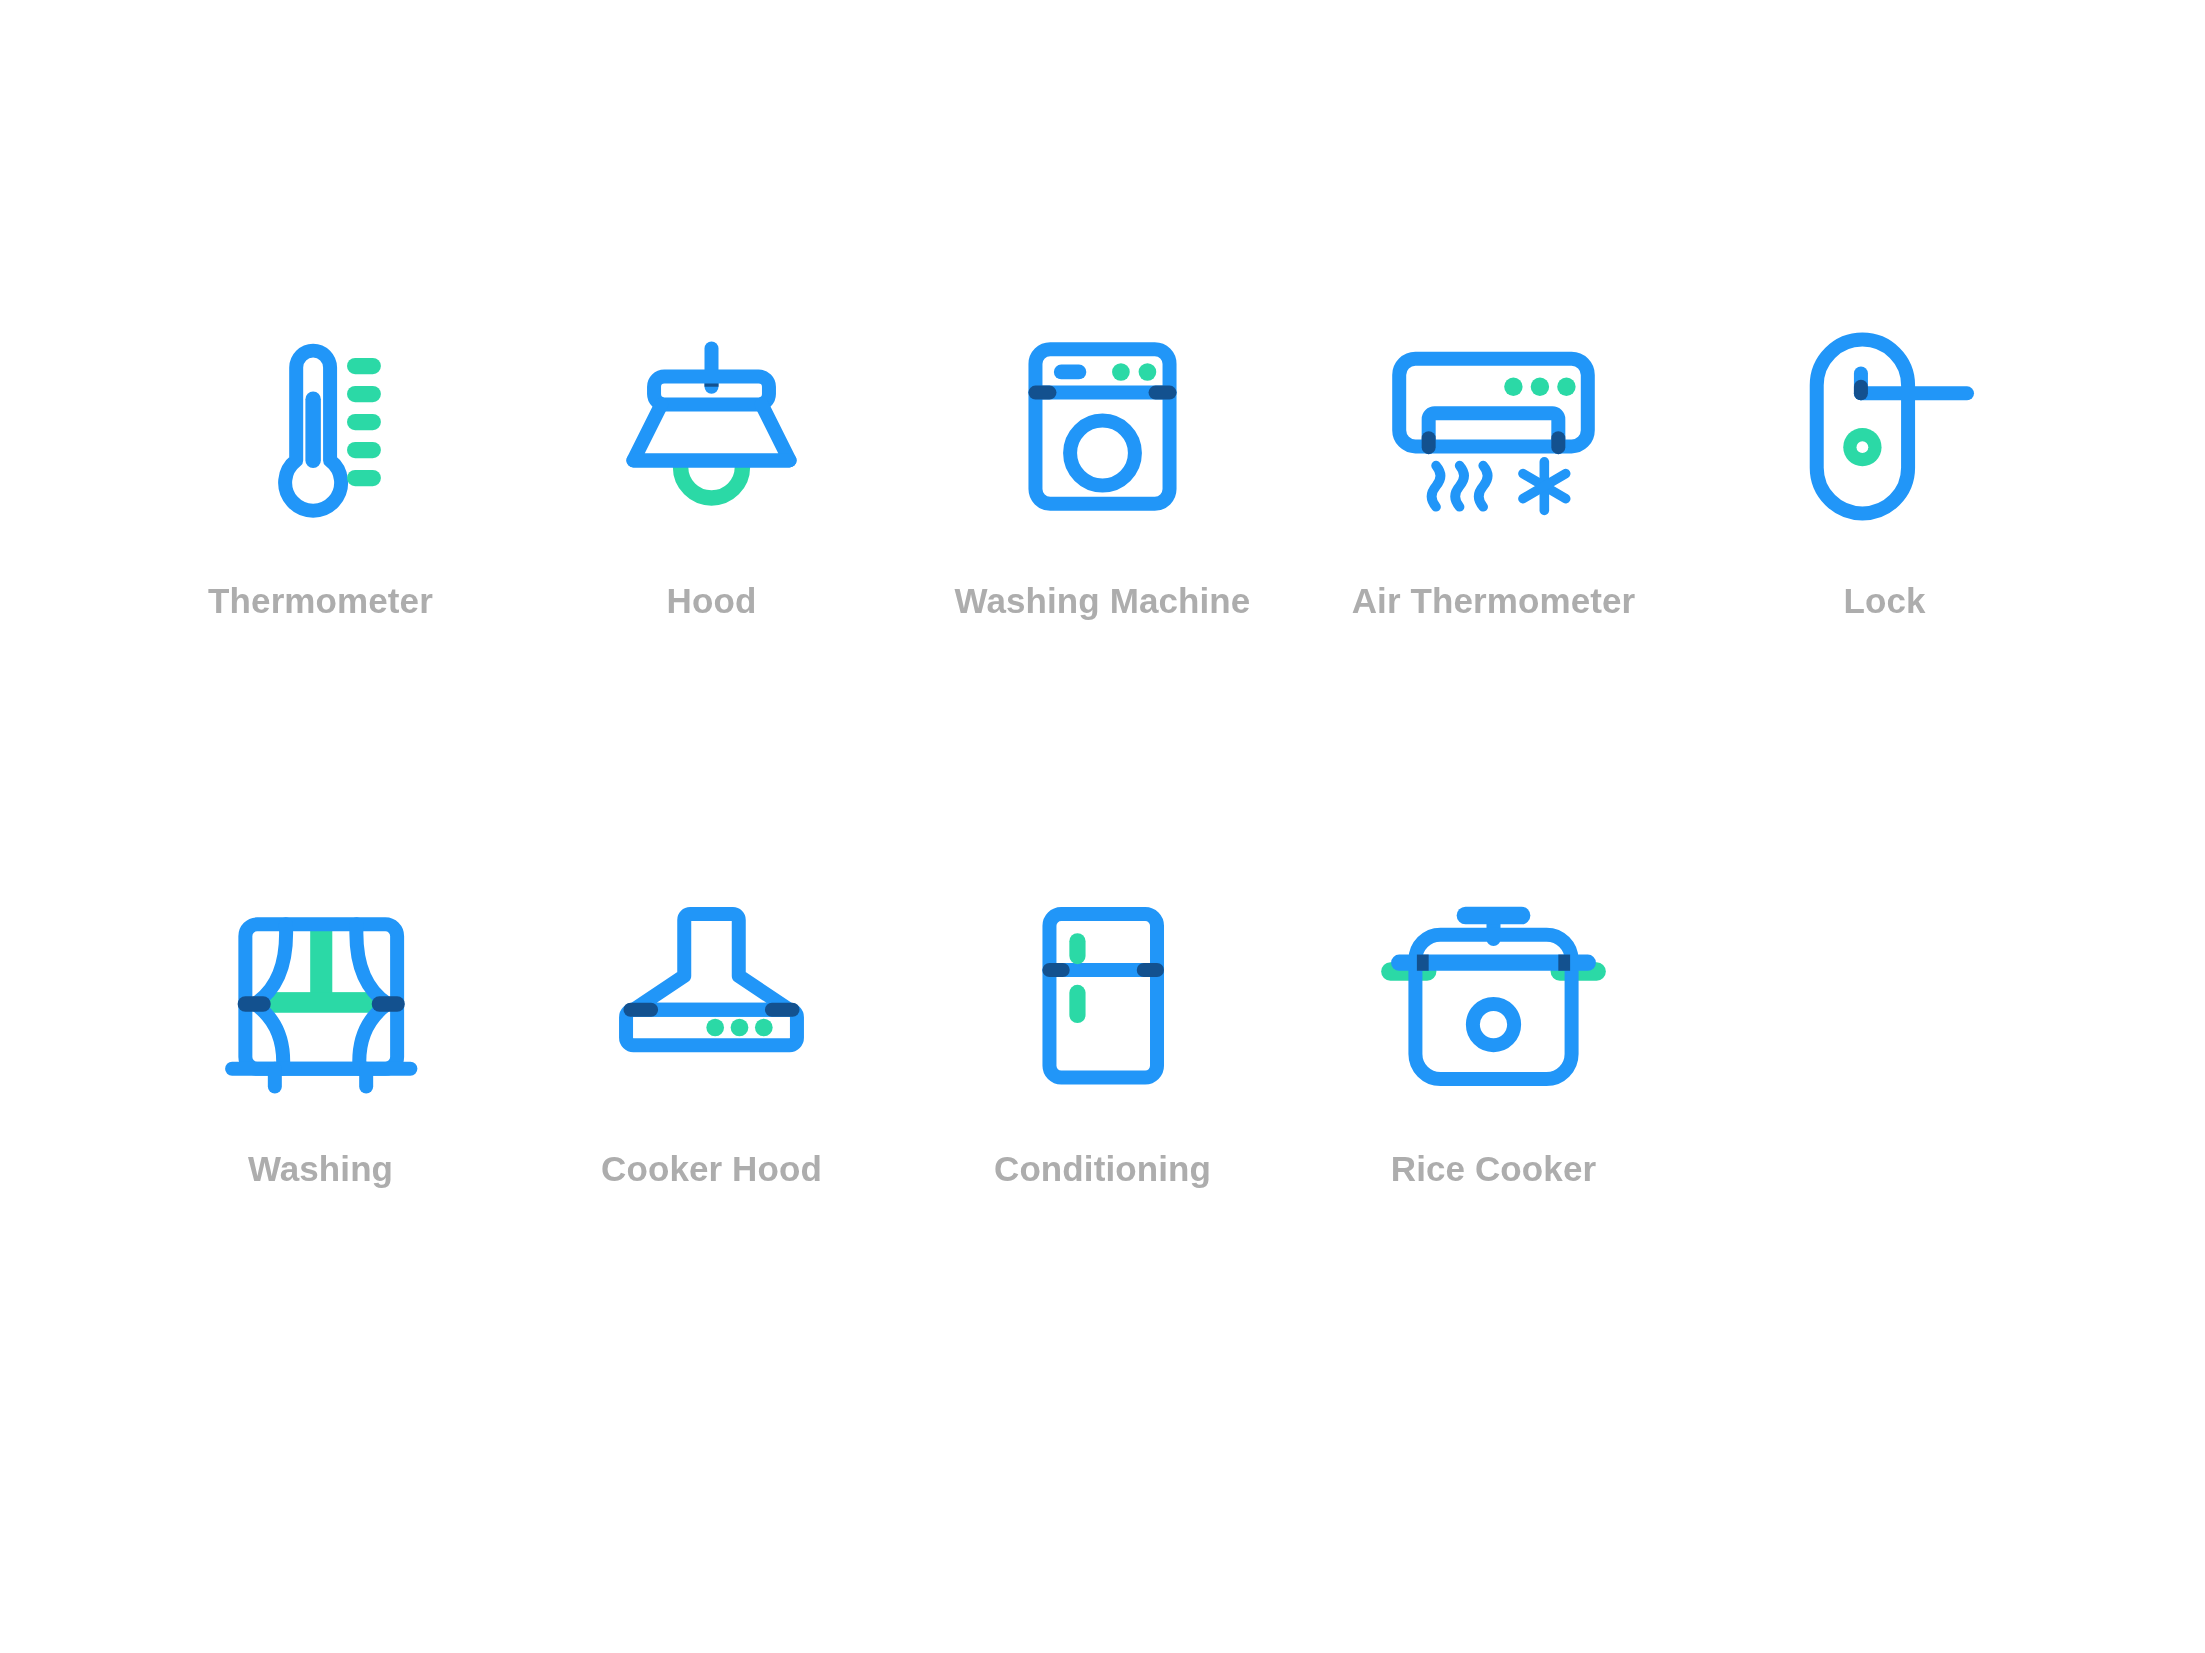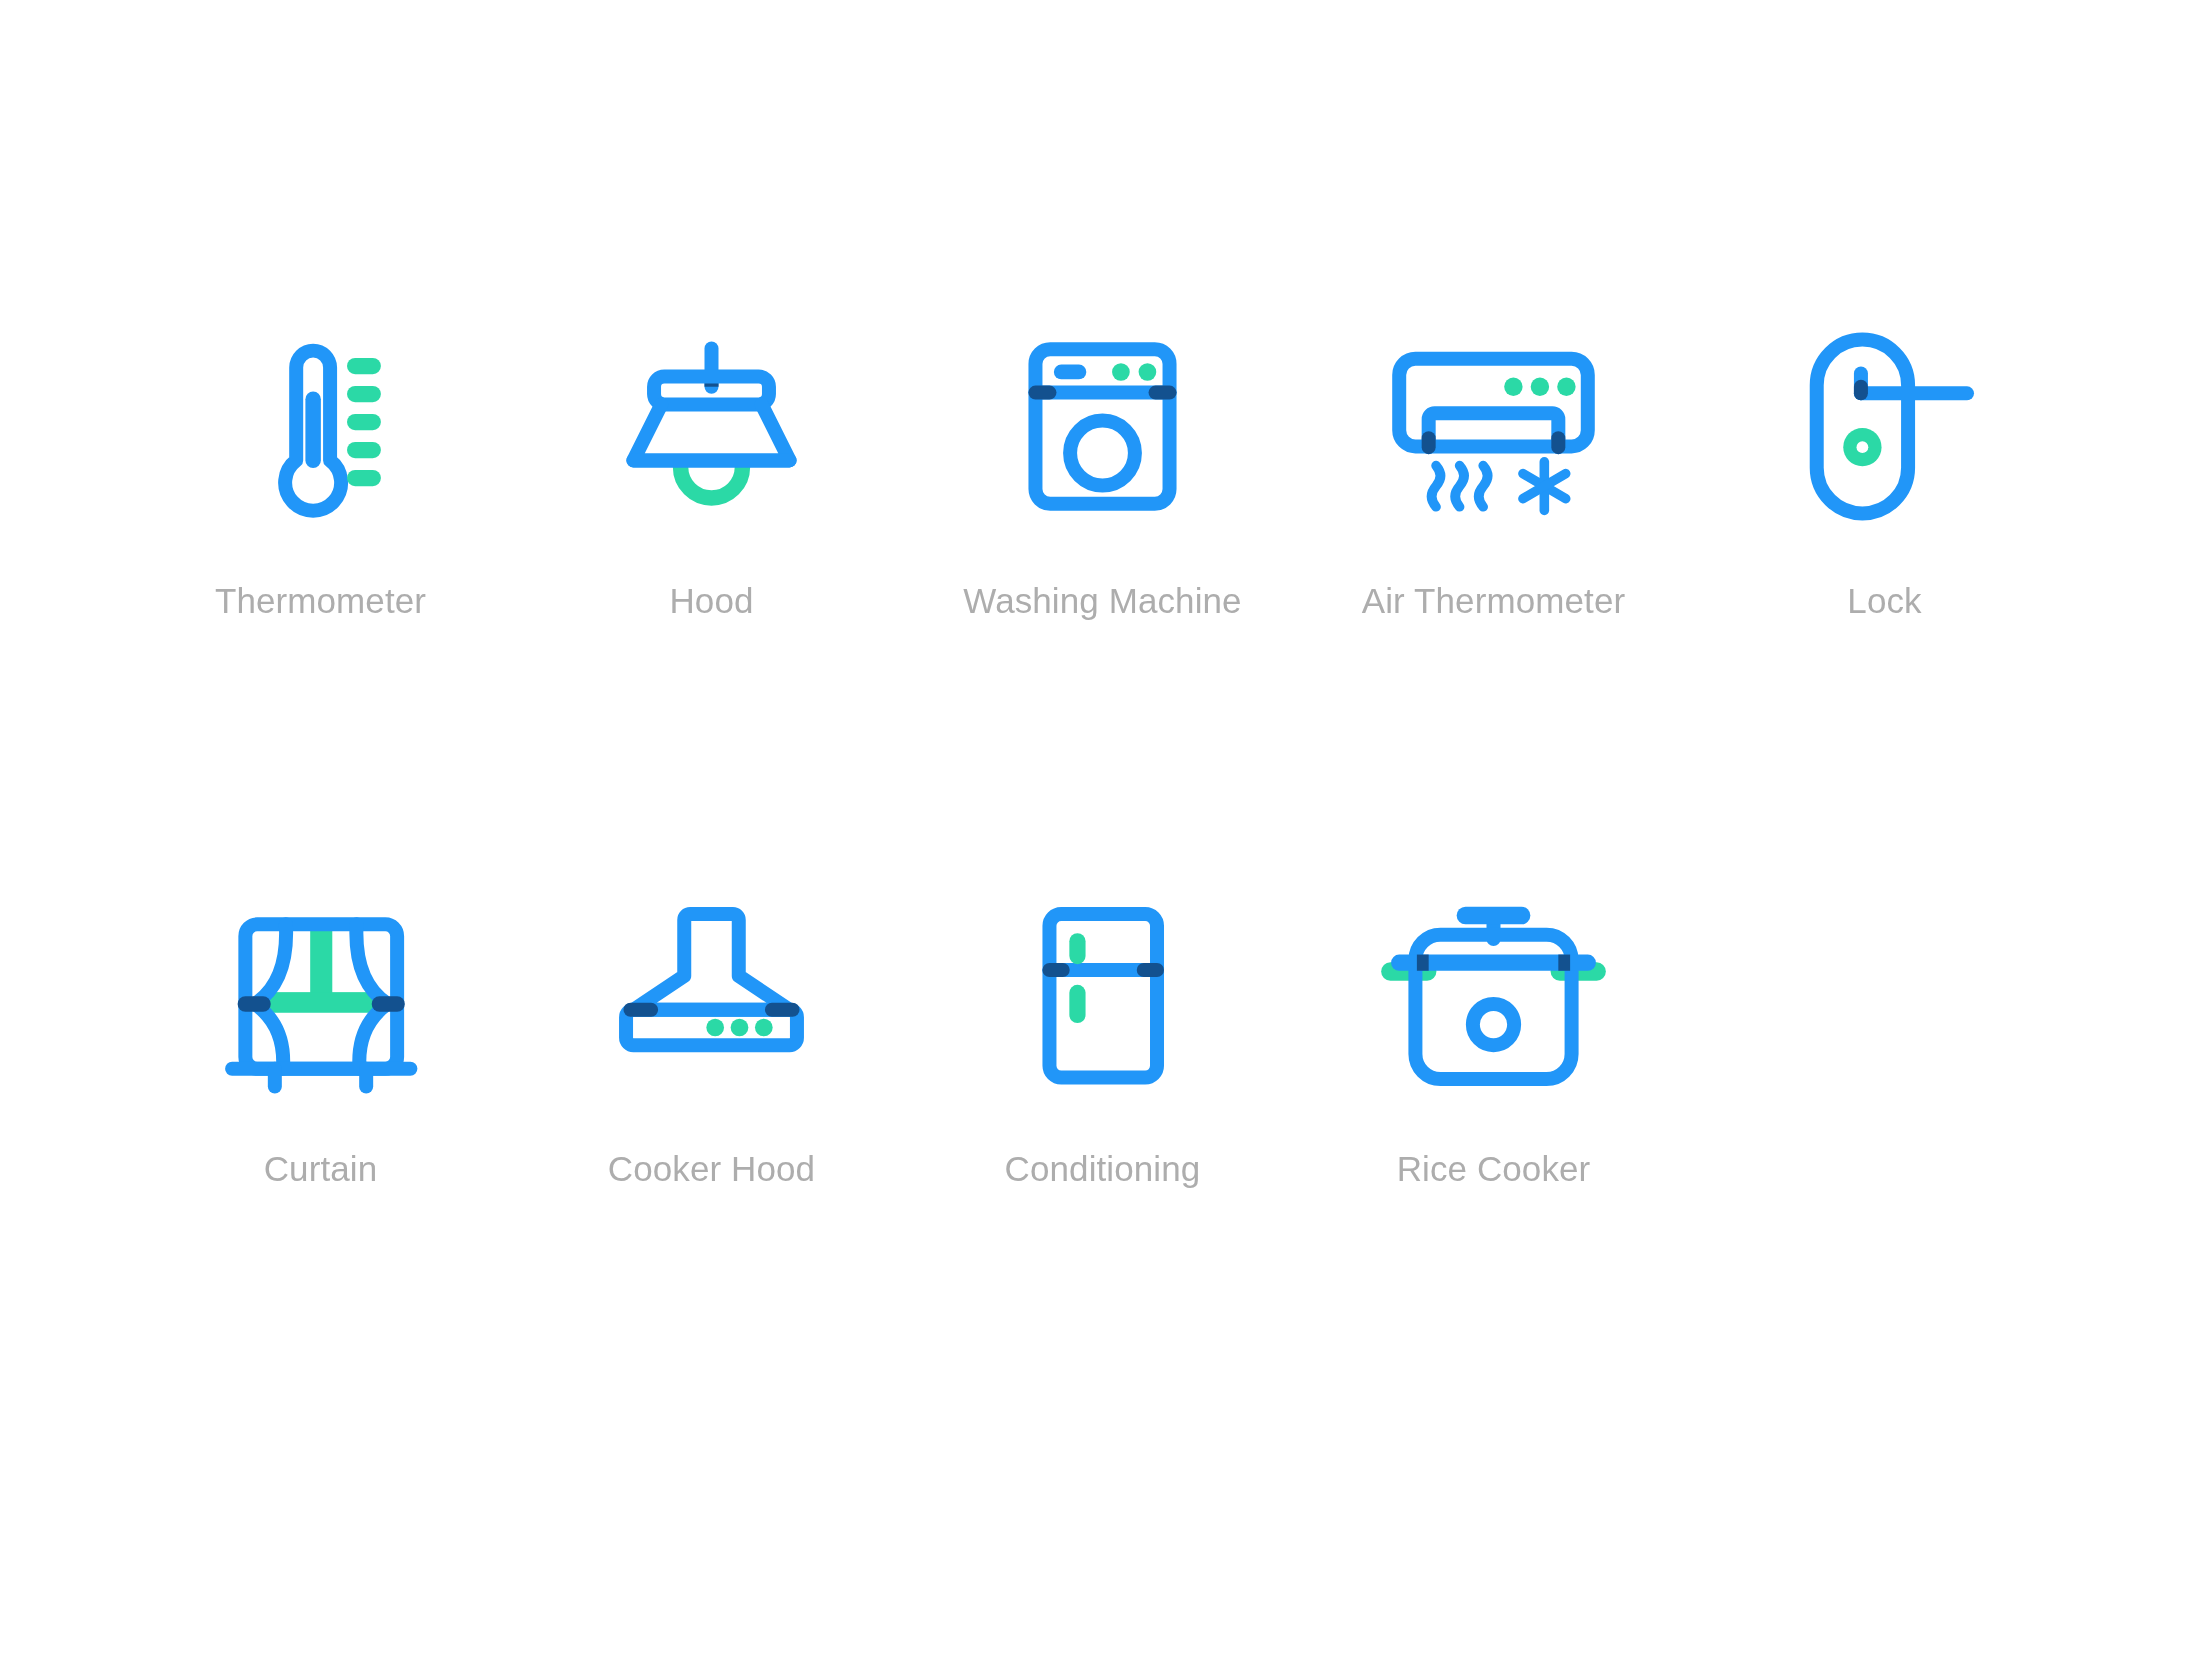--- a/index.html
+++ b/index.html
@@ -50,21 +50,21 @@
   .icon-art svg {
     width: 221px;
     height: 221px;
     display: block;
     overflow: visible;
   }
 
   .icon-label {
     margin-top: 46px;
     font-size: 35px;
-    font-weight: 400;
+    font-weight: 700;
     letter-spacing: 0.1px;
     color: #adadad;
     white-space: nowrap;
     text-align: center;
     line-height: 1;
   }
 
   
   .row2 .icon-label {
     margin-top: 41px;
@@ -208,21 +208,21 @@
 
           <path d="M48 156 H72" fill="none" stroke="#13518f" stroke-width="21" stroke-linecap="round"></path>
           <path d="M230 156 H254" fill="none" stroke="#13518f" stroke-width="21" stroke-linecap="round"></path>
 
           <path d="M30 244 H272" fill="none" stroke="#2196f8" stroke-width="19" stroke-linecap="round"></path>
 
           <path d="M88 244 V268" fill="none" stroke="#2196f8" stroke-width="19" stroke-linecap="round"></path>
           <path d="M212 244 V268" fill="none" stroke="#2196f8" stroke-width="19" stroke-linecap="round"></path>
         </svg>
       </div>
-      <div class="icon-label">Curtain</div>
+      <div class="icon-label">Washing</div>
     </div>
 
 
     <div class="icon-cell row2">
       <div class="icon-art">
         <svg viewBox="0 0 300 300" xmlns="http://www.w3.org/2000/svg">
 
           <path d="M113 42 a8 8 0 0 1 8 -8 H179 a8 8 0 0 1 8 8 V118 L256 164 H44 L113 118 Z" fill="none" stroke="#2196f8" stroke-width="19" stroke-linejoin="round" stroke-linecap="round"></path>
 
           <path d="M44 164 h212 a10 10 0 0 1 10 10 V202 a10 10 0 0 1 -10 10 H44 a10 10 0 0 1 -10 -10 V174 a10 10 0 0 1 10 -10 Z" fill="none" stroke="#2196f8" stroke-width="19" stroke-linejoin="round"></path>

